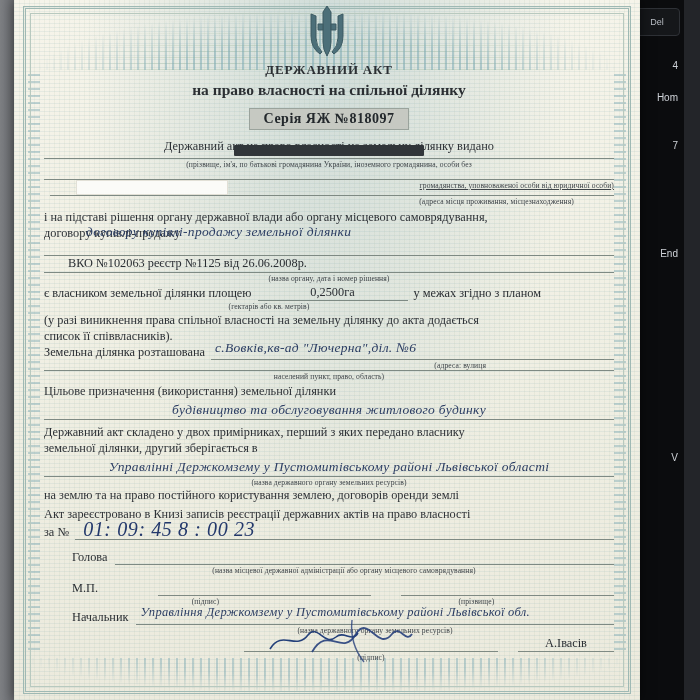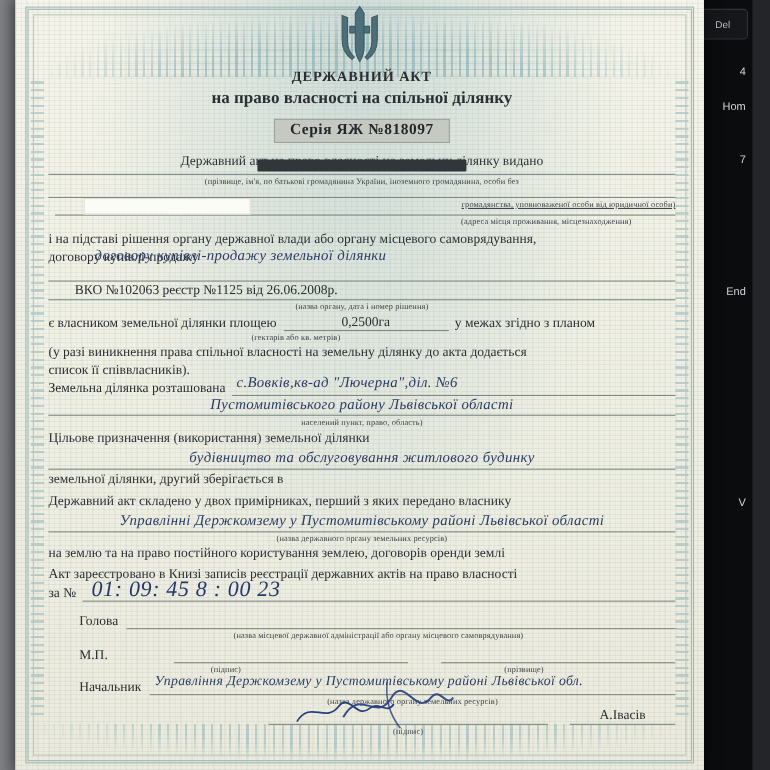--- a/index.html
+++ b/index.html
@@ -259,21 +259,21 @@
   <div class="desk-top-strip"></div>
   <div class="desk-left-strip"></div>
 
   <div class="laptop-screen"></div>
   <div class="laptop-bezel"></div>
 
   <div class="kbd-key" style="top:8px;">Del</div>
   <div class="screen-text" style="top:60px;">4</div>
   <div class="screen-text" style="top:92px;">Hom</div>
   <div class="screen-text" style="top:140px;">7</div>
-  <div class="screen-text" style="top:260px;">End</div>
+  <div class="screen-text" style="top:248px;">End</div>
   <div class="screen-text" style="top:452px;">V</div>
 
   <div class="cert">
     <div class="cert-guilloche"></div>
     <div class="top-band"></div>
     <div class="side-orn-l"></div>
     <div class="side-orn-r"></div>
     <div class="bottom-orn"></div>
     <div class="cert-border"></div>
     <div class="cert-border-inner"></div>
@@ -337,35 +337,33 @@
       <div class="line" style="margin-top:1px;">(у разі виникнення права спільної власності на земельну ділянку до акта додається</div>
       <div class="line" style="margin-top:0;">список її співвласників).</div>
 
       <div class="rowflex" style="margin-top:1px;">
         <span class="typed">Земельна ділянка розташована</span>
         <span class="grow" style="position:relative;">
           <span class="hand" style="position:absolute;left:10px;top:-17px;white-space:nowrap;">с.Вовків,кв-ад "Лючерна",діл. №6</span>
           <span class="rule" style="display:block;margin-left:6px;"></span>
         </span>
       </div>
-
-      <div style="text-align:center;margin-top:-1px;">
-        <span class="hand">Пустомитівського району Львівської області</span>
-      </div>
+      <div class="caption" style="text-align:right;padding-right:128px;">(адреса: вулиця</div>
+
       <div class="rule" style="margin-top:0;"></div>
       <div class="caption">населений пункт, право, область)</div>
 
       <div class="line" style="margin-top:2px;">Цільове призначення (використання) земельної ділянки</div>
       <div style="text-align:center;margin-top:1px;">
         <span class="hand">будівництво та обслуговування житлового будинку</span>
       </div>
       <div class="rule" style="margin-top:1px;"></div>
 
+      <div class="line" style="margin-top:4px;">Державний акт складено у двох примірниках, перший з яких передано власнику</div>
       <div class="line" style="margin-top:0;">земельної ділянки, другий зберігається в</div>
-      <div class="line" style="margin-top:4px;">Державний акт складено у двох примірниках, перший з яких передано власнику</div>
       <div style="text-align:center;margin-top:1px;">
         <span class="hand">Управлінні Держкомзему у Пустомитівському районі Львівської області</span>
       </div>
       <div class="rule" style="margin-top:1px;"></div>
       <div class="caption">(назва державного органу земельних ресурсів)</div>
 
       <div class="line" style="margin-top:0;">на землю та на право постійного користування землею, договорів оренди землі</div>
       <div class="line" style="margin-top:3px;">Акт зареєстровано в Книзі записів реєстрації державних актів на право власності</div>
 
       <div class="rowflex" style="margin-top:3px;">

